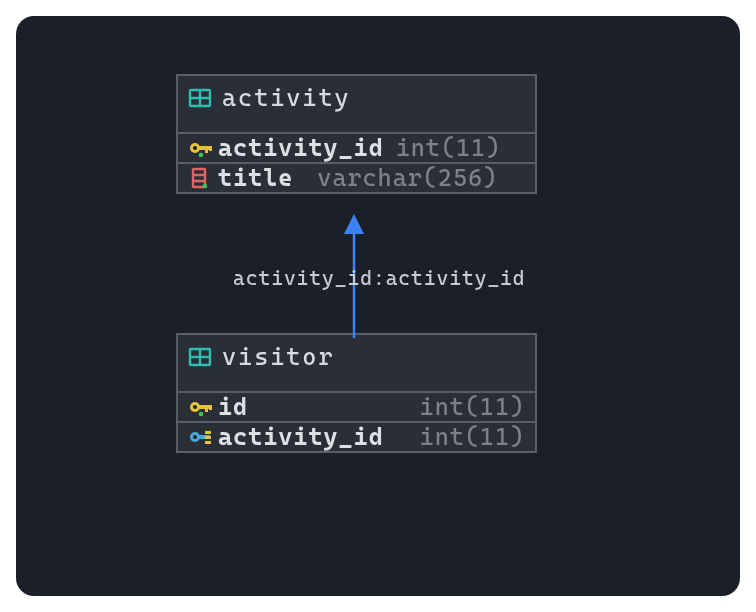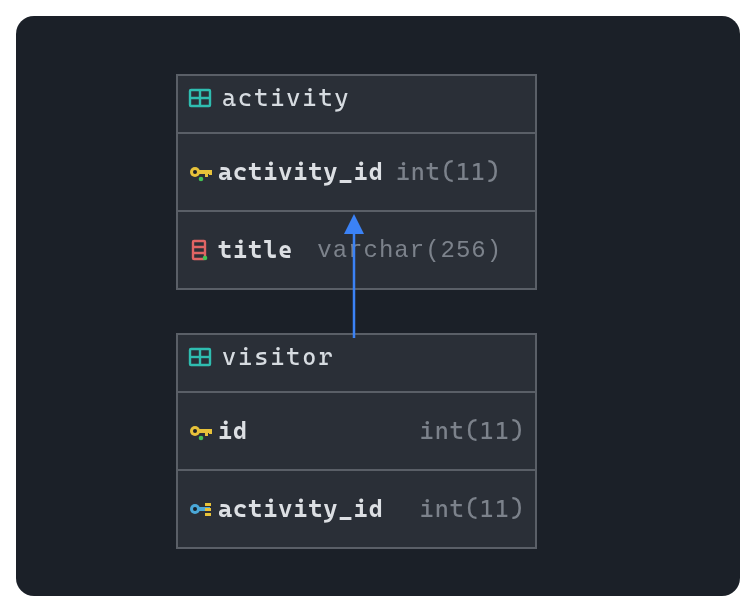--- a/index.html
+++ b/index.html
@@ -31,21 +31,21 @@
     gap: 10px;
     padding: 8px 10px 20px 10px;
     font-size: 24px;
     letter-spacing: 2px;
     border-bottom: 2px solid #5a5f67;
   }
   .table .row {
     display: flex;
     align-items: center;
     gap: 6px;
-    padding: 24px 10px;
+    padding: 0 10px;
     font-size: 24px;
     letter-spacing: 1px;
     border-bottom: 2px solid #5a5f67;
   }
   .table .row:last-child { border-bottom: none; }
   .colname { font-weight: 700; color: #dcdfe3; }
   .coltype { color: #7c828b; font-weight: 400; }
   .spacer { flex: 1; }
   .rel-label {
     position: absolute;
@@ -101,21 +101,21 @@
         <svg viewBox="0 0 24 22">
           <g fill="none" stroke="#e06464" stroke-width="2.4">
               <rect x="5" y="2" width="12" height="18" rx="1"></rect>
               <line x1="5" y1="8" x2="17" y2="8"></line>
               <line x1="5" y1="14" x2="17" y2="14"></line>
             </g>
           <circle cx="17" cy="19" r="2.3" fill="#44c255"></circle>
         </svg>
       </span>
       <span class="colname">title</span>
-      <span class="coltype" style="margin-left:18px;font-family:Liberation Mono, monospace;">varchar(256)</span>
+      <span class="coltype" style="margin-left:18px;">varchar(256)</span>
     </div>
   </div>
 
   <div class="table" style="left:160px; top:317px; width:357px;">
     <div class="header">
       <span class="ico">
         <svg viewBox="0 0 24 22">
             <g fill="none" stroke="#2fbdb0" stroke-width="2.4">
               <rect x="2" y="3" width="20" height="16" rx="1"></rect>
               <line x1="2" y1="11" x2="22" y2="11"></line>
@@ -165,14 +165,15 @@
 
   <svg class="overlay">
     <defs>
       <marker id="arrowhead" markerWidth="8" markerHeight="8" refX="4" refY="4" orient="auto">
         <path d="M0,0 L8,4 L0,8 Z" fill="#3b82f6"></path>
       </marker>
     </defs>
     <line x1="338" y1="322" x2="338" y2="208" stroke="#3b82f6" stroke-width="2.5" marker-end="url(#arrowhead)"></line>
   </svg>
 
+  <div class="rel-label" style="left:217px; top:250px;">activity_id:activity_id</div>
 
 </div>
 
 </body></html>

